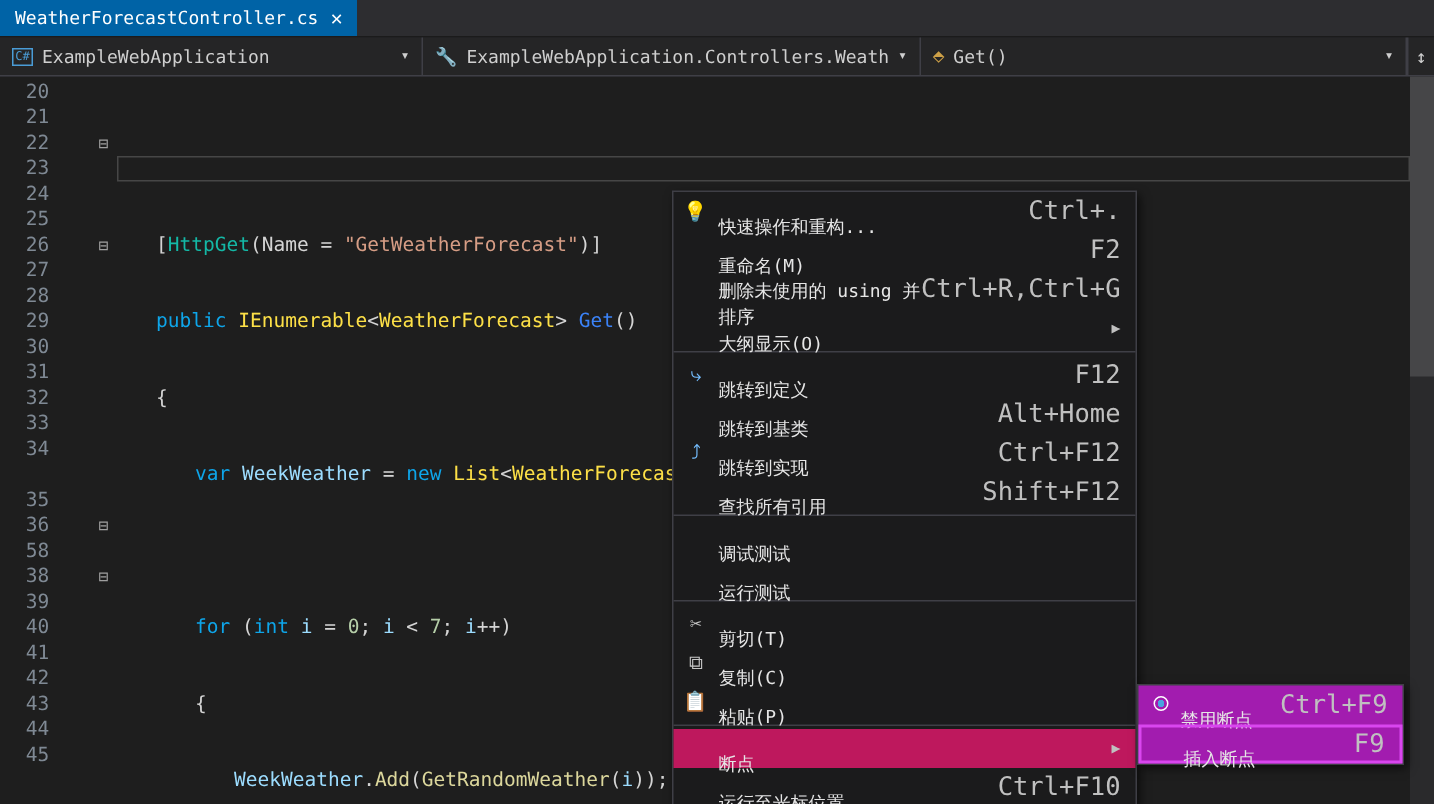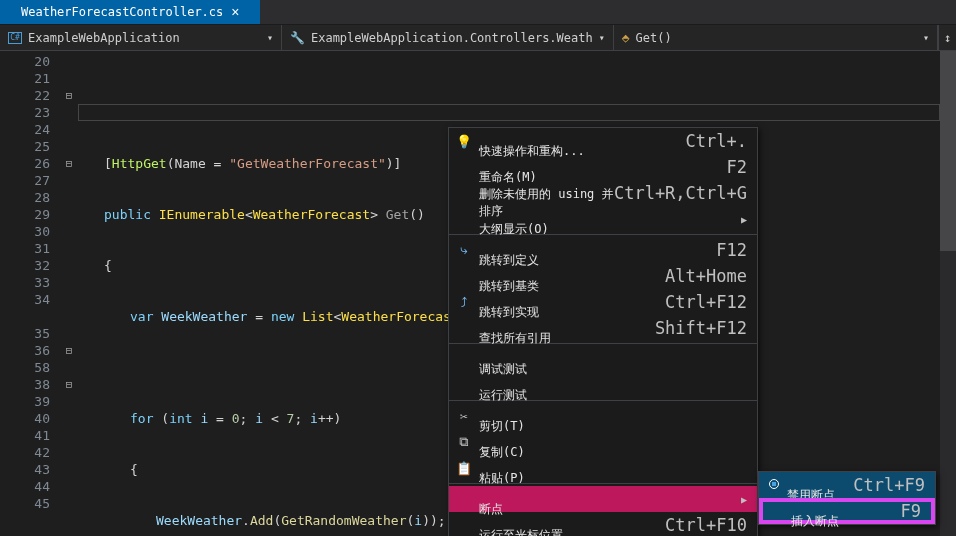--- a/index.html
+++ b/index.html
@@ -1,71 +1,71 @@
 <!DOCTYPE html>
 <html><head>
 <meta charset="utf-8">
 <style>
   * { margin:0; padding:0; box-sizing:border-box; }
   body { font-family: Consolas, "Microsoft YaHei", monospace; font-size:12px; background:#1f1f1f; color:#d4d4d4; overflow:hidden; }
   .root { width:956px; height:536px; position:relative; background:#1e1e1e; }
 
   
   .tab-bar { height:25px; background:#2d2d30; border-bottom:1px solid #1b1b1b; display:flex; }
-  .tab { background:#0063a6; color:#fff; display:flex; align-items:center; padding:0 21px; gap:8px; font-size:12px; }
+  .tab { background:#0063a6; color:#fff; display:flex; align-items:center; padding:0 10px; gap:8px; font-size:12px; }
   .tab-close { font-family: Arial; font-size:14px; line-height:1; }
 
   
   .crumb-bar { height:26px; background:#252526; border-bottom:1px solid #3f3f46; display:flex; }
   .crumb { display:flex; align-items:center; gap:6px; padding:0 8px; font-size:12px; color:#cfcfcf; border-right:1px solid #3f3f46; }
   .crumb.grow1 { flex:0 0 282px; }
   .crumb.grow2 { flex:0 0 310px; }
   .crumb.grow3 { flex:1; }
   .crumb-ext { width:18px; display:flex; align-items:center; justify-content:center; color:#cfcfcf; border-left:1px solid #3f3f46; }
   .icon-box { width:14px; height:12px; border:1px solid #4a9cd6; display:flex; align-items:center; justify-content:center; font-size:8px; color:#4a9cd6; }
   .icon-cube { color:#cda047; font-size:13px; }
   .crumb-drop { margin-left:auto; color:#cfcfcf; font-size:10px; }
 
   
   .editor { position:absolute; top:51px; bottom:0; left:0; right:16px; display:flex; font-size:13px; }
-  .gutter { width:60px; text-align:right; color:#7f8994; padding-right:10px; line-height:17px; padding-top:2px; }
+  .gutter { width:60px; text-align:center; color:#7f8994; padding-right:10px; line-height:17px; padding-top:2px; }
   .fold-col { width:18px; padding-top:2px; line-height:17px; color:#9f9f9f; font-size:11px; }
   .fold { display:block; height:17px; text-align:center; }
   .code-col { flex:1; position:relative; padding-top:2px; line-height:17px; white-space:pre; }
   .line { height:17px; }
   .hl { position:absolute; left:0; right:0; top:53px; height:17px; border:1px solid #464646; box-sizing:border-box; }
 
-  .k1 { color:#7dd3fc; } 
+  .k1 { color:#0ea5e9; } 
   .type { color:#fde047; }
   .str { color:#d69d85; }
   .mtd { color:#dcd79c; }
   .var { color:#9cdcfe; }
   .punc { color:#d4d4d4; }
   .num { color:#b5cea8; }
-  .attr { color:#bef264; }
-  .name { color:#a3a3a3; } .pl1{padding-left:26px;} .pl2{padding-left:52px;} .pl3{padding-left:78px;}
+  .attr { color:#14b8a6; }
+  .name { color:#3b82f6; } .pl1{padding-left:26px;} .pl2{padding-left:52px;} .pl3{padding-left:78px;}
 
   
   .vscroll { position:absolute; top:51px; bottom:0; right:0; width:16px; background:#2a2a2c; }
   .vthumb { position:absolute; top:0; left:0; right:0; height:200px; background:#464648; }
 
   
   .menu { position:absolute; left:448px; top:127px; width:310px; background:#1b1b1c; border:1px solid #3f3f46; box-shadow:2px 2px 6px rgba(0,0,0,0.6); font-size:12px; color:#e6e6e6; }
   .menu-row { display:flex; align-items:center; height:26px; padding:0 10px 0 30px; position:relative; }
   .menu-row.sel { background:#be185d; }
   .menu-sep { height:1px; background:#3f3f46; margin:2px 0; }
   .menu-icon { position:absolute; left:6px; width:18px; text-align:center; color:#c5c5c5; font-size:13px; }
   .menu-label { flex:1;margin-top:20px; }
   .menu-shortcut { color:#c0c0c0; font-size:17px; }
   .menu-arrow { color:#c0c0c0; font-size:10px; }
 
   
-  .submenu { position:absolute; left:758px; top:471px; width:178px; background:#0c4a6e; border:1px solid #3f3f46; box-shadow:2px 2px 6px rgba(0,0,0,0.6); font-size:12px; color:#e6e6e6; }
+  .submenu { position:absolute; left:758px; top:456px; width:178px; background:#a21caf; border:1px solid #3f3f46; box-shadow:2px 2px 6px rgba(0,0,0,0.6); font-size:12px; color:#e6e6e6; }
   .sub-row { display:flex; align-items:center; height:26px; padding:0 10px 0 28px; position:relative; }
-  .sub-row.highlight { border:4px solid #d946ef; }
+  .sub-row.highlight { border:2px solid #d946ef; }
   .sub-icon { position:absolute; left:6px; width:18px; text-align:center; font-size:12px; }
   .white-circ { display:inline-block; width:10px; height:10px; border-radius:50%; border:1px solid #fff; }
 </style>
 </head>
 <body>
 
 <div class="root">
   <div class="tab-bar">
     <div class="tab">
       <span>WeatherForecastController.cs</span>

